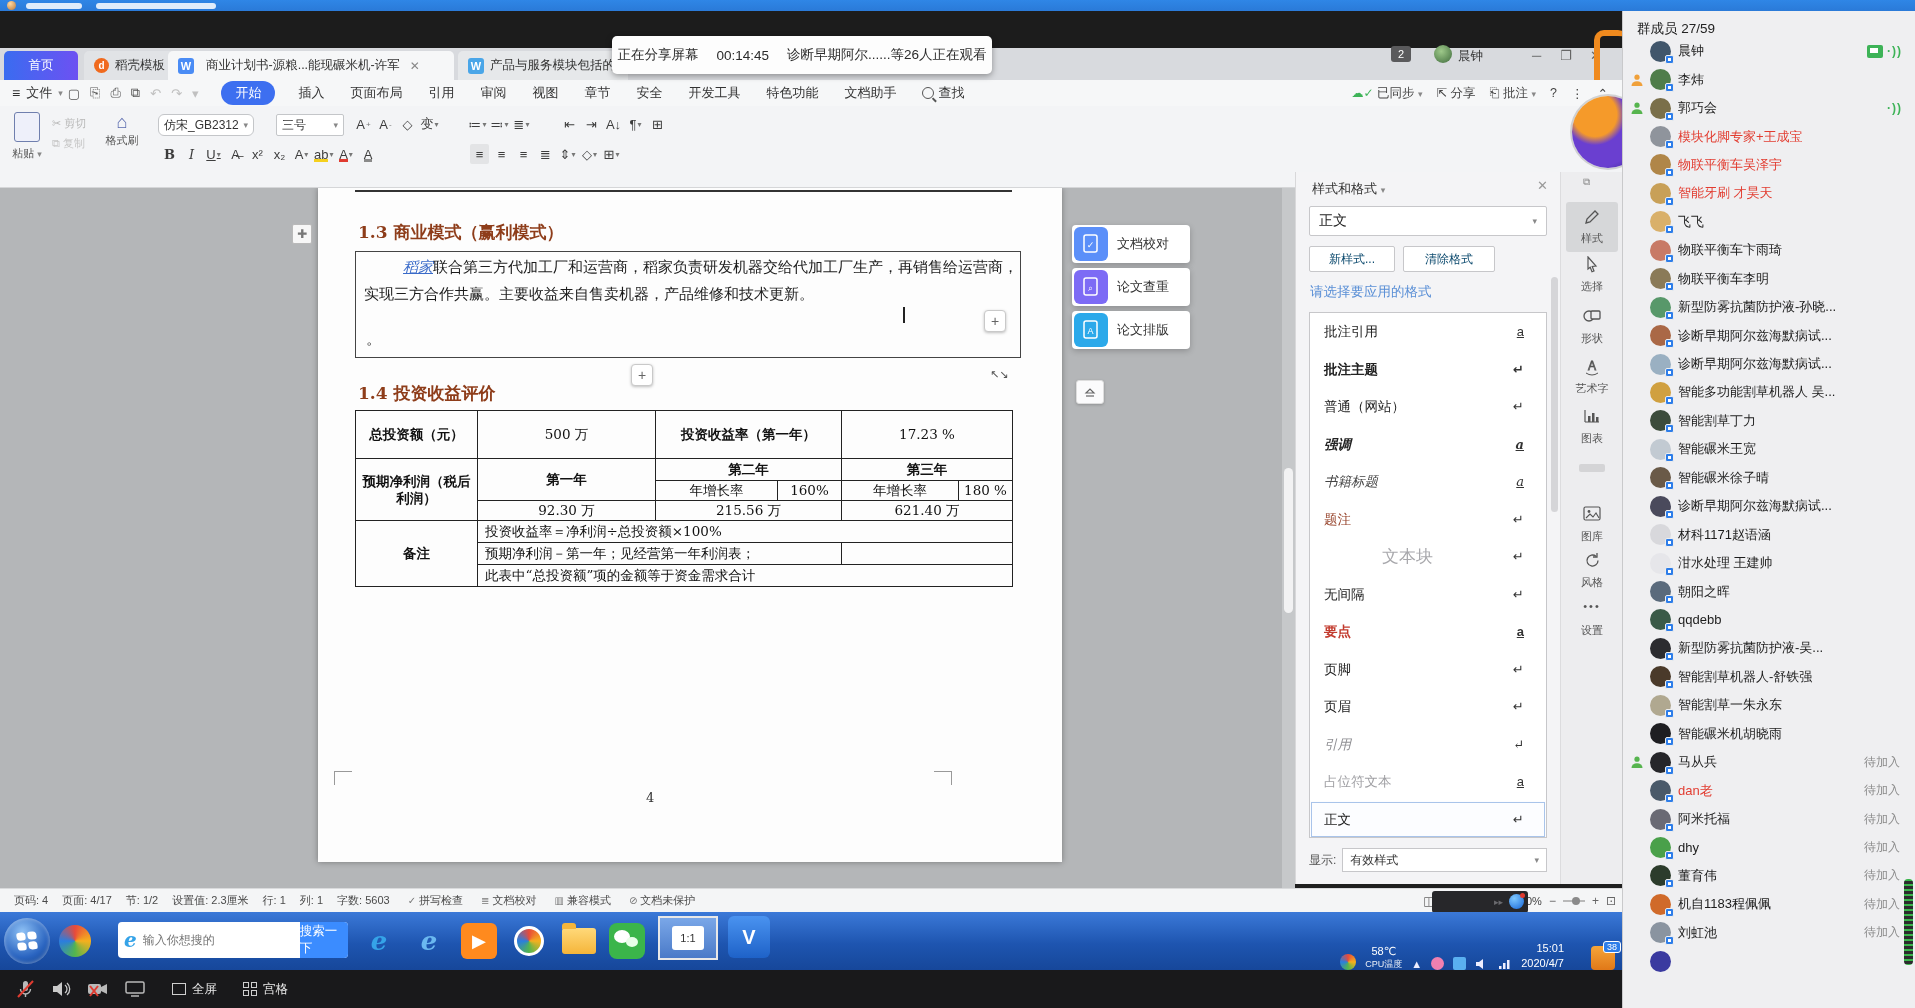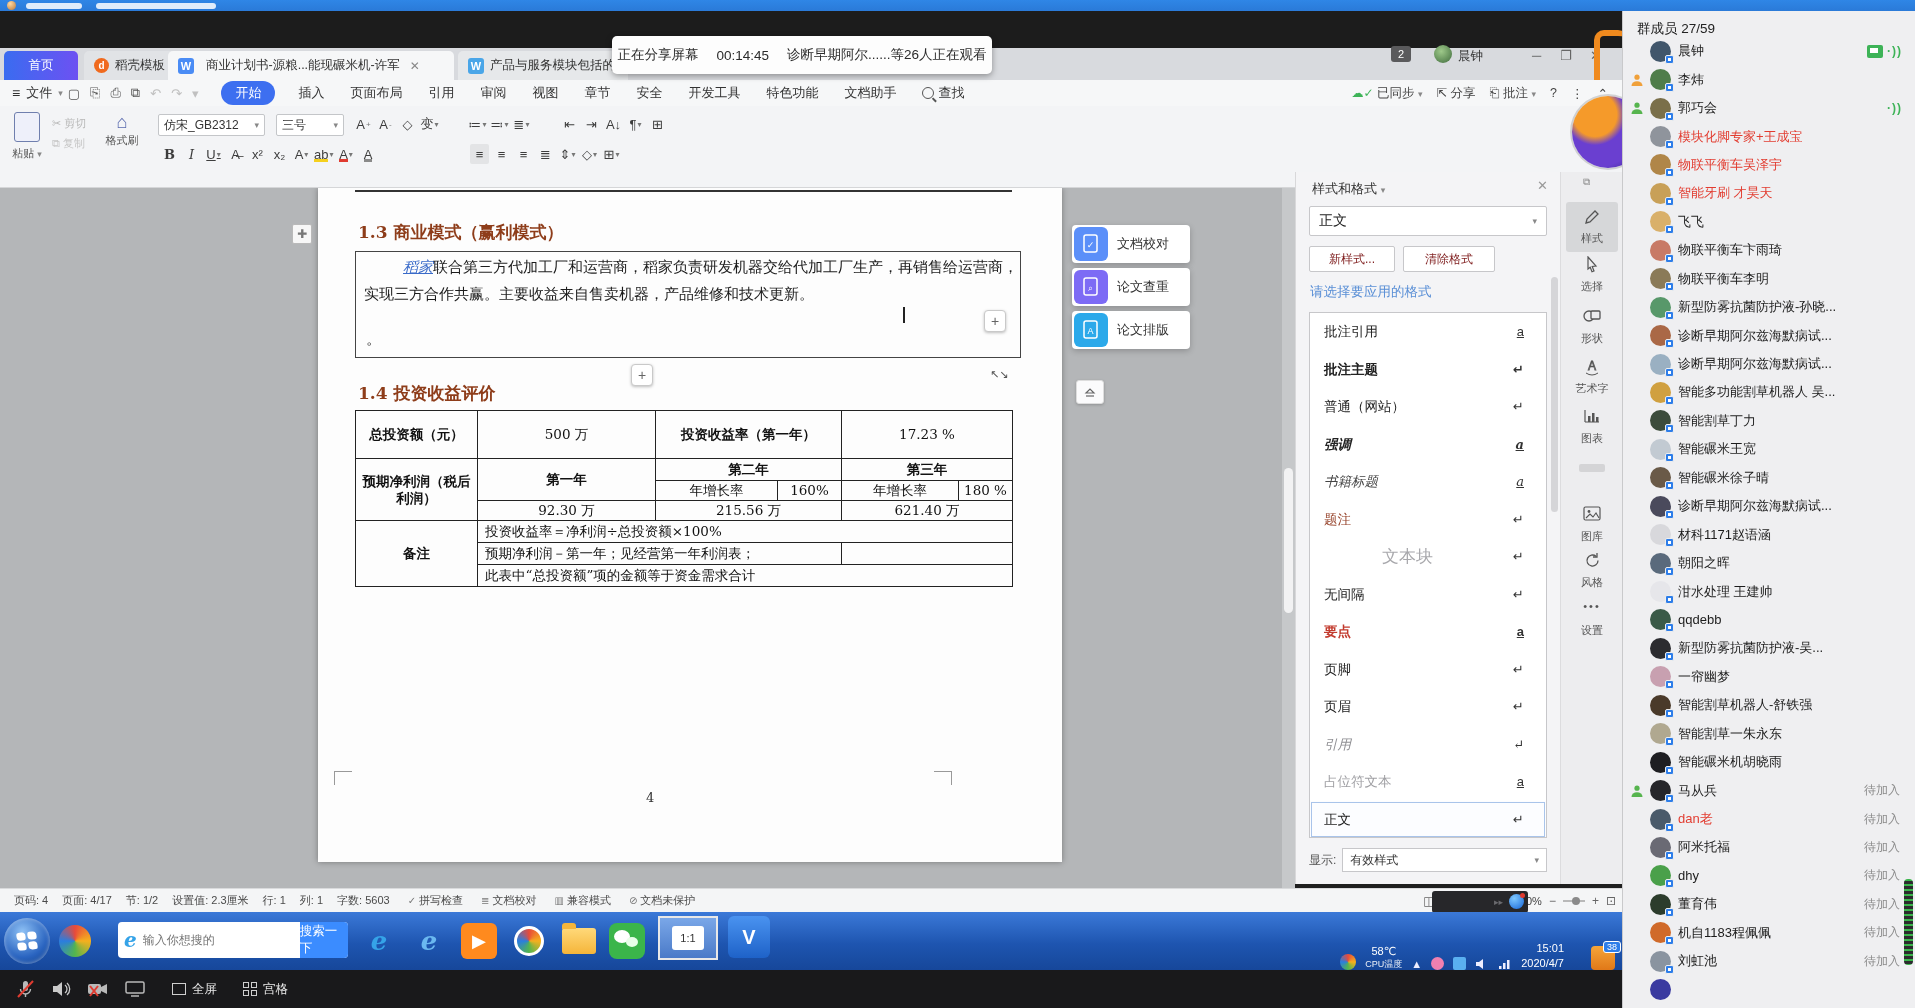--- a/index.html
+++ b/index.html
@@ -100,21 +100,21 @@
 
   
   .dsb{left:1282px;top:188px;width:13px;height:700px;background:#c6c8ca;}
   .dsb .thumb{position:absolute;left:2px;top:280px;width:9px;height:145px;background:#f2f2f3;border-radius:5px;}
 
   
   .panel{left:1295px;top:172px;width:265px;height:712px;background:#f4f4f6;border-left:1px solid #d8d8da;}
   .ptitle{position:absolute;left:16px;top:8px;font-size:13px;color:#333;}
   .pclose{position:absolute;right:12px;top:6px;color:#999;font-size:13px;}
   .pdrop{position:absolute;left:13px;top:34px;width:238px;height:30px;background:#fff;border:1px solid #c7c7ca;border-radius:2px;display:flex;align-items:center;justify-content:space-between;padding:0 9px;font-size:14px;color:#222;}
-  .pbtn{position:absolute;top:74px;height:26px;background:#fff;border:1px solid #c7c7ca;border-radius:2px;font-size:12px;color:#7f1d1d;display:flex;align-items:center;justify-content:center;}
+  .pbtn{position:absolute;top:74px;height:26px;background:#fff;border:1px solid #c7c7ca;border-radius:2px;font-size:12px;color:#0c4a6e;display:flex;align-items:center;justify-content:center;}
   .phint{position:absolute;left:14px;top:111px;font-size:13.5px;color:#5a8fd6;}
   .plist{position:absolute;left:13px;top:140px;width:238px;height:526px;background:#fff;border:1px solid #c7c7ca;overflow:hidden;}
   .sitem{position:relative;height:37.5px;line-height:37.5px;padding-left:14px;font-size:13.5px;color:#222;white-space:nowrap;}
   .sitem .mk{position:absolute;right:22px;top:0;font-size:13px;color:#333;}
   .mk-a{text-decoration:underline;}
   .st-bold{font-weight:bold;}
   .st-bi{font-weight:bold;font-style:italic;font-family:"DejaVu Serif",serif;}
   .st-it{font-style:italic;font-family:"DejaVu Serif",serif;color:#444;}
   .st-dr{color:#96422a;}
   .st-blk{color:#a8a8ac;font-size:17px;padding-left:72px;}
@@ -296,21 +296,21 @@
       <div class="rlabel" style="margin-top:4px;"><span>粘贴</span> <span class="car">▾</span></div>
     </div>
     <div class="abs" style="left:52px;top:10px;font-size:11px;color:#b9b9b9;">✂ <span>剪切</span></div>
     <div class="abs" style="left:52px;top:30px;font-size:11px;color:#c6c6c6;">⧉ <span>复制</span></div>
     <div class="abs" style="left:100px;top:6px;width:44px;text-align:center;">
       <div style="font-size:18px;color:#5a6aae;">⌂</div>
       <div class="rlabel"><span>格式刷</span></div>
     </div>
     <div class="vsep" style="left:150px;"></div>
 
-    <div class="fontbox" style="left:158px;top:8px;width:107px;">
+    <div class="fontbox" style="left:158px;top:8px;width:96px;border-radius:6px;">
         <span>仿宋_GB2312</span>
         <span class="car">▾</span>
       </div>
     <div class="fontbox" style="left:276px;top:8px;width:68px;">
         <span>三号</span>
         <span class="car">▾</span>
       </div>
     <div class="ustrip" style="left:354px;top:8px;">
       <span class="g">A<small>+</small></span>
       <span class="g">A<small>-</small></span>
@@ -931,52 +931,45 @@
         </div>
         <div class="mrow">
           <span class="role"></span>
           <span class="mav" style="background: rgb(216, 216, 220);">
             <i class="mbadge"></i>
           </span>
           <span class="mname">材科1171赵语涵</span>
         </div>
         <div class="mrow">
           <span class="role"></span>
+          <span class="mav" style="background: rgb(230, 230, 234);">
+            <i class="mbadge"></i>
+          </span>
+          <span class="mname">泔水处理 王建帅</span>
+        </div>
+        <div class="mrow">
+          <span class="role"></span>
           <span class="mav" style="background: rgb(90, 106, 124);">
             <i class="mbadge"></i>
           </span>
           <span class="mname">朝阳之晖</span>
         </div>
         <div class="mrow">
           <span class="role"></span>
-          <span class="mav" style="background: rgb(230, 230, 234);">
-            <i class="mbadge"></i>
-          </span>
-          <span class="mname">泔水处理 王建帅</span>
-        </div>
-        <div class="mrow">
-          <span class="role"></span>
           <span class="mav" style="background: rgb(58, 90, 72);">
             <i class="mbadge"></i>
           </span>
           <span class="mname">qqdebb</span>
         </div>
         <div class="mrow">
           <span class="role"></span>
           <span class="mav" style="background: rgb(44, 44, 48);">
             <i class="mbadge"></i>
           </span>
           <span class="mname">新型防雾抗菌防护液-吴...</span>
-        </div>
-        <div class="mrow">
-          <span class="role"></span>
-          <span class="mav" style="background: rgb(200, 160, 176);">
-            <i class="mbadge"></i>
-          </span>
-          <span class="mname">一帘幽梦</span>
         </div>
         <div class="mrow">
           <span class="role"></span>
           <span class="mav" style="background: rgb(74, 58, 42);">
             <i class="mbadge"></i>
           </span>
           <span class="mname">智能割草机器人-舒铁强</span>
         </div>
         <div class="mrow">
           <span class="role"></span>

